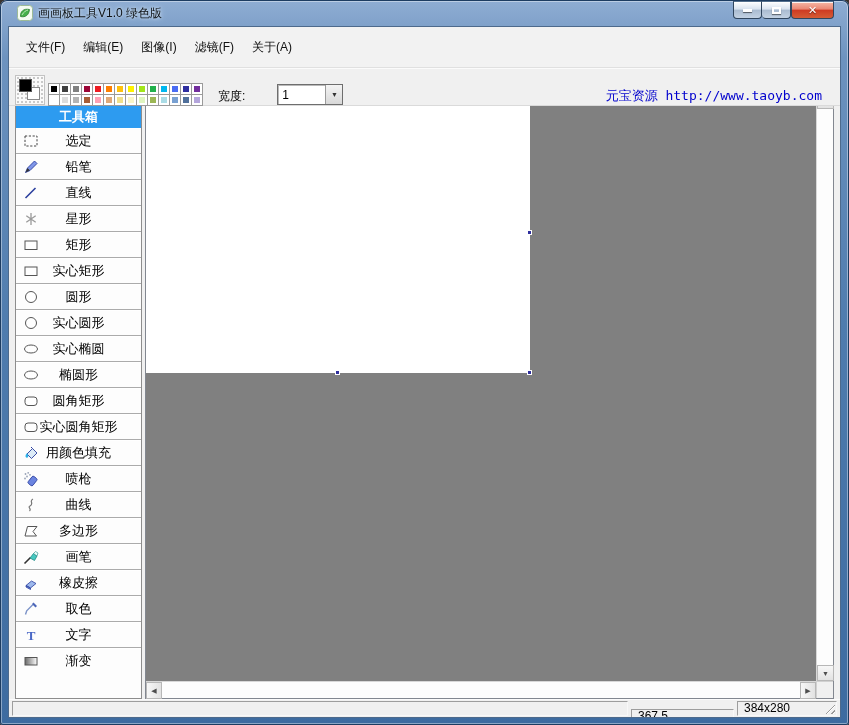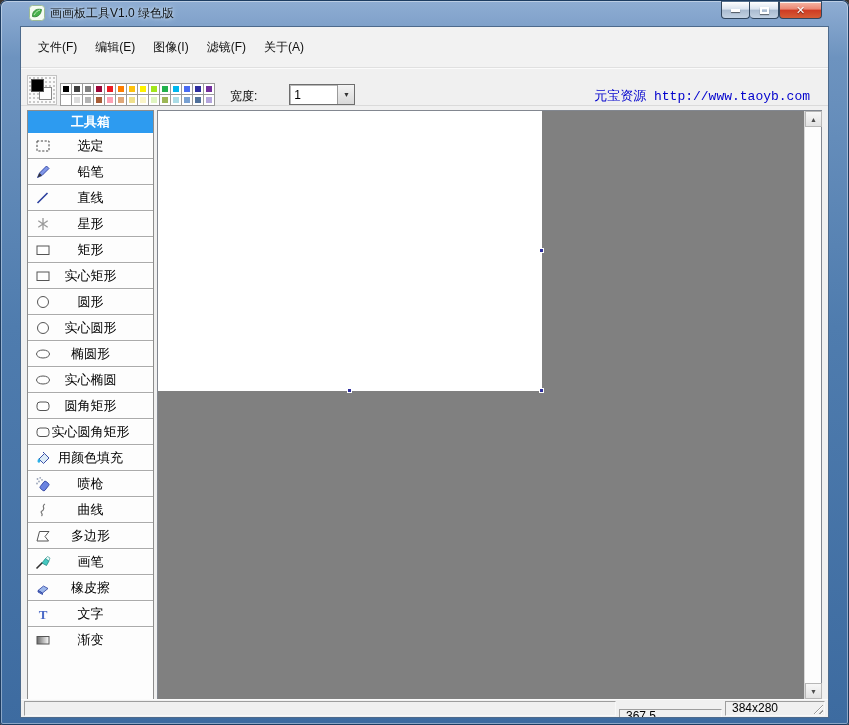--- a/index.html
+++ b/index.html
@@ -1,21 +1,21 @@
 <!DOCTYPE html>
 <html><head>
 <meta charset="utf-8">
 <style>
   html,body{margin:0;padding:0;}
   body{width:849px;height:725px;font-family:"Liberation Sans","DejaVu Sans",sans-serif;background:#3a342f;}
   *{box-sizing:border-box;}
 
   
   .frame{width:849px;height:725px;display:flex;flex-direction:column;
-    padding:0 20px 7px;border-radius:7px 7px 3px 3px;
+    padding:0 8px 7px;border-radius:7px 7px 3px 3px;
     background:linear-gradient(180deg,#8fadd3 0%,#6d93bf 8%,#4f7cae 45%,#3d6ba0 100%);
     box-shadow:inset 0 0 0 1px #1d3c61, inset 0 0 0 2px rgba(255,255,255,.4);}
   .titlebar{height:26px;display:flex;align-items:center;position:relative;padding-left:9px;}
   .app-icon{width:16px;height:16px;margin-right:5px;}
   .title-text{font-size:12px;color:#101417;text-shadow:0 0 3px #cfe2f5,0 0 6px #cfe2f5;white-space:nowrap;}
   .capbtns{position:absolute;top:1px;right:7px;display:flex;}
   .cb{width:29px;height:18px;border:1px solid #30465e;border-top:1px solid #54708e;border-radius:0 0 4px 4px;
     background:linear-gradient(180deg,#fdfeff 0%,#d9e3ef 45%,#a9bbd0 50%,#c3d2e3 100%);
     display:flex;align-items:center;justify-content:center;margin-right:0;box-shadow:inset 0 1px 0 rgba(255,255,255,.85);}
   .cb + .cb{margin-left:0;border-left-width:0;}
@@ -41,21 +41,21 @@
   .swatch{width:10px;height:10px;border:2px solid #fff;outline:1px solid #9a9a9a;}
   .width-label{font-size:12px;color:#000;margin-left:16px;white-space:nowrap;}
   .combo{width:66px;height:21px;margin-left:32px;background:#fff;border:1px solid #6e6e6e;
     box-shadow:inset 1px 1px 0 #b9b9b9;display:flex;}
   .combo-value{flex:1;font-size:12px;padding:3px 0 0 4px;color:#000;}
   .combo-btn{width:17px;background:linear-gradient(180deg,#f4f4f4,#d8d8d8);border-left:1px solid #9a9a9a;
     display:flex;align-items:center;justify-content:center;font-size:7px;color:#333;}
   .promo{margin-left:auto;margin-right:8px;font-size:13px;color:#0000CD;font-family:"DejaVu Sans Mono","Liberation Mono",monospace;white-space:nowrap;}
 
   
-  .content{flex:1;display:flex;padding:4px 6px 0 6px;overflow:hidden;}
+  .content{flex:1;display:flex;padding:4px 6px 0 6px;overflow:hidden;align-items:flex-end;}
 
   .sidebar{width:127px;min-width:127px;height:594px;background:#fdfdfd;border:1px solid #8d8d8d;}
   .tb-header{height:22px;background:#2D9BF0;color:#fff;font-weight:bold;font-size:13px;
     display:flex;align-items:center;justify-content:center;}
   .tool{height:26px;position:relative;display:flex;align-items:center;border-bottom:1px solid #ababab;box-shadow:inset 0 1px 0 #ffffff;}
   .tool:last-child{border-bottom:none;}
   .ticon{position:absolute;left:7px;top:5px;width:16px;height:16px;display:block;}
   .ticon svg{display:block;}
   .tlabel{width:100%;text-align:center;font-size:13px;color:#000000;}
 
@@ -162,21 +162,21 @@
             <div class="swatch" style="background: rgb(120, 160, 210);"></div>
             <div class="swatch" style="background: rgb(80, 112, 155);"></div>
             <div class="swatch" style="background: rgb(180, 165, 220);"></div>
           </div>
       </div>
       <span class="width-label">宽度:</span>
       <div class="combo">
         <span class="combo-value">1</span>
         <span class="combo-btn">▼</span>
       </div>
-      <span class="promo" style="color: rgb(0, 0, 205); font-family: Liberation Mono, monospace;">元宝资源 http://www.taoyb.com</span>
+      <span class="promo" style="color: rgb(0, 0, 205);">元宝资源 http://www.taoyb.com</span>
     </div>
 
     <div class="content">
 
       <div class="sidebar">
         <div class="tb-header">工具箱</div>
 
         <div class="tool">
           <span class="ticon">
               <svg width="16" height="16" viewBox="0 0 16 16">
@@ -240,32 +240,32 @@
           <span class="ticon">
               <svg width="16" height="16" viewBox="0 0 16 16">
                 <circle cx="8" cy="8" r="5.5" fill="#fefefe" stroke="#555"></circle>
               </svg>
             </span>
           <span class="tlabel">实心圆形</span>
         </div>
         <div class="tool">
           <span class="ticon">
               <svg width="16" height="16" viewBox="0 0 16 16">
+                <ellipse cx="8" cy="8" rx="6.5" ry="4" fill="#fefefe" stroke="#555"></ellipse>
+              </svg>
+            </span>
+          <span class="tlabel">实心椭圆</span>
+        </div>
+        <div class="tool">
+          <span class="ticon">
+              <svg width="16" height="16" viewBox="0 0 16 16">
                 <ellipse cx="8" cy="8" rx="6.5" ry="4" fill="#fff" stroke="#555"></ellipse>
               </svg>
             </span>
           <span class="tlabel">椭圆形</span>
-        </div>
-        <div class="tool">
-          <span class="ticon">
-              <svg width="16" height="16" viewBox="0 0 16 16">
-                <ellipse cx="8" cy="8" rx="6.5" ry="4" fill="#fefefe" stroke="#555"></ellipse>
-              </svg>
-            </span>
-          <span class="tlabel">实心椭圆</span>
         </div>
         <div class="tool">
           <span class="ticon">
               <svg width="16" height="16" viewBox="0 0 16 16">
                 <rect x="2" y="4" width="12" height="8.5" rx="3" fill="#fff" stroke="#555"></rect>
               </svg>
             </span>
           <span class="tlabel">圆角矩形</span>
         </div>
         <div class="tool">
@@ -332,20 +332,29 @@
               <svg width="16" height="16" viewBox="0 0 16 16">
                 <path d="M3 10.5L8.5 6 13 8.5 7.5 13z" fill="#9db8ec" stroke="#2b3f9e" stroke-width="0.8"></path>
                 <path d="M3 10.5l4.5 2.5v1.5L3 12z" fill="#5f7fd0" stroke="#2b3f9e" stroke-width="0.8"></path>
               </svg>
             </span>
           <span class="tlabel">橡皮擦</span>
         </div>
         <div class="tool">
           <span class="ticon">
               <svg width="16" height="16" viewBox="0 0 16 16">
+                <path d="M2.5 13.5l1.2-3.7L10 3.5" fill="none" stroke="#7c93c8" stroke-width="1.4"></path>
+                <path d="M9 3l3.5 3.5 1.5-1.5L10.5 1.5z" fill="#4c66b8"></path>
+              </svg>
+            </span>
+          <span class="tlabel">取色</span>
+        </div>
+        <div class="tool">
+          <span class="ticon">
+              <svg width="16" height="16" viewBox="0 0 16 16">
                 <text x="8" y="12.5" text-anchor="middle" font-size="13" font-family="Liberation Serif, DejaVu Serif, serif" font-weight="bold" fill="#4b69c6">T</text>
               </svg>
             </span>
           <span class="tlabel">文字</span>
         </div>
         <div class="tool">
           <span class="ticon">
               <svg width="16" height="16" viewBox="0 0 16 16">
                 <defs>
                   <linearGradient id="g22" x1="0" y1="0" x2="1" y2="0">

